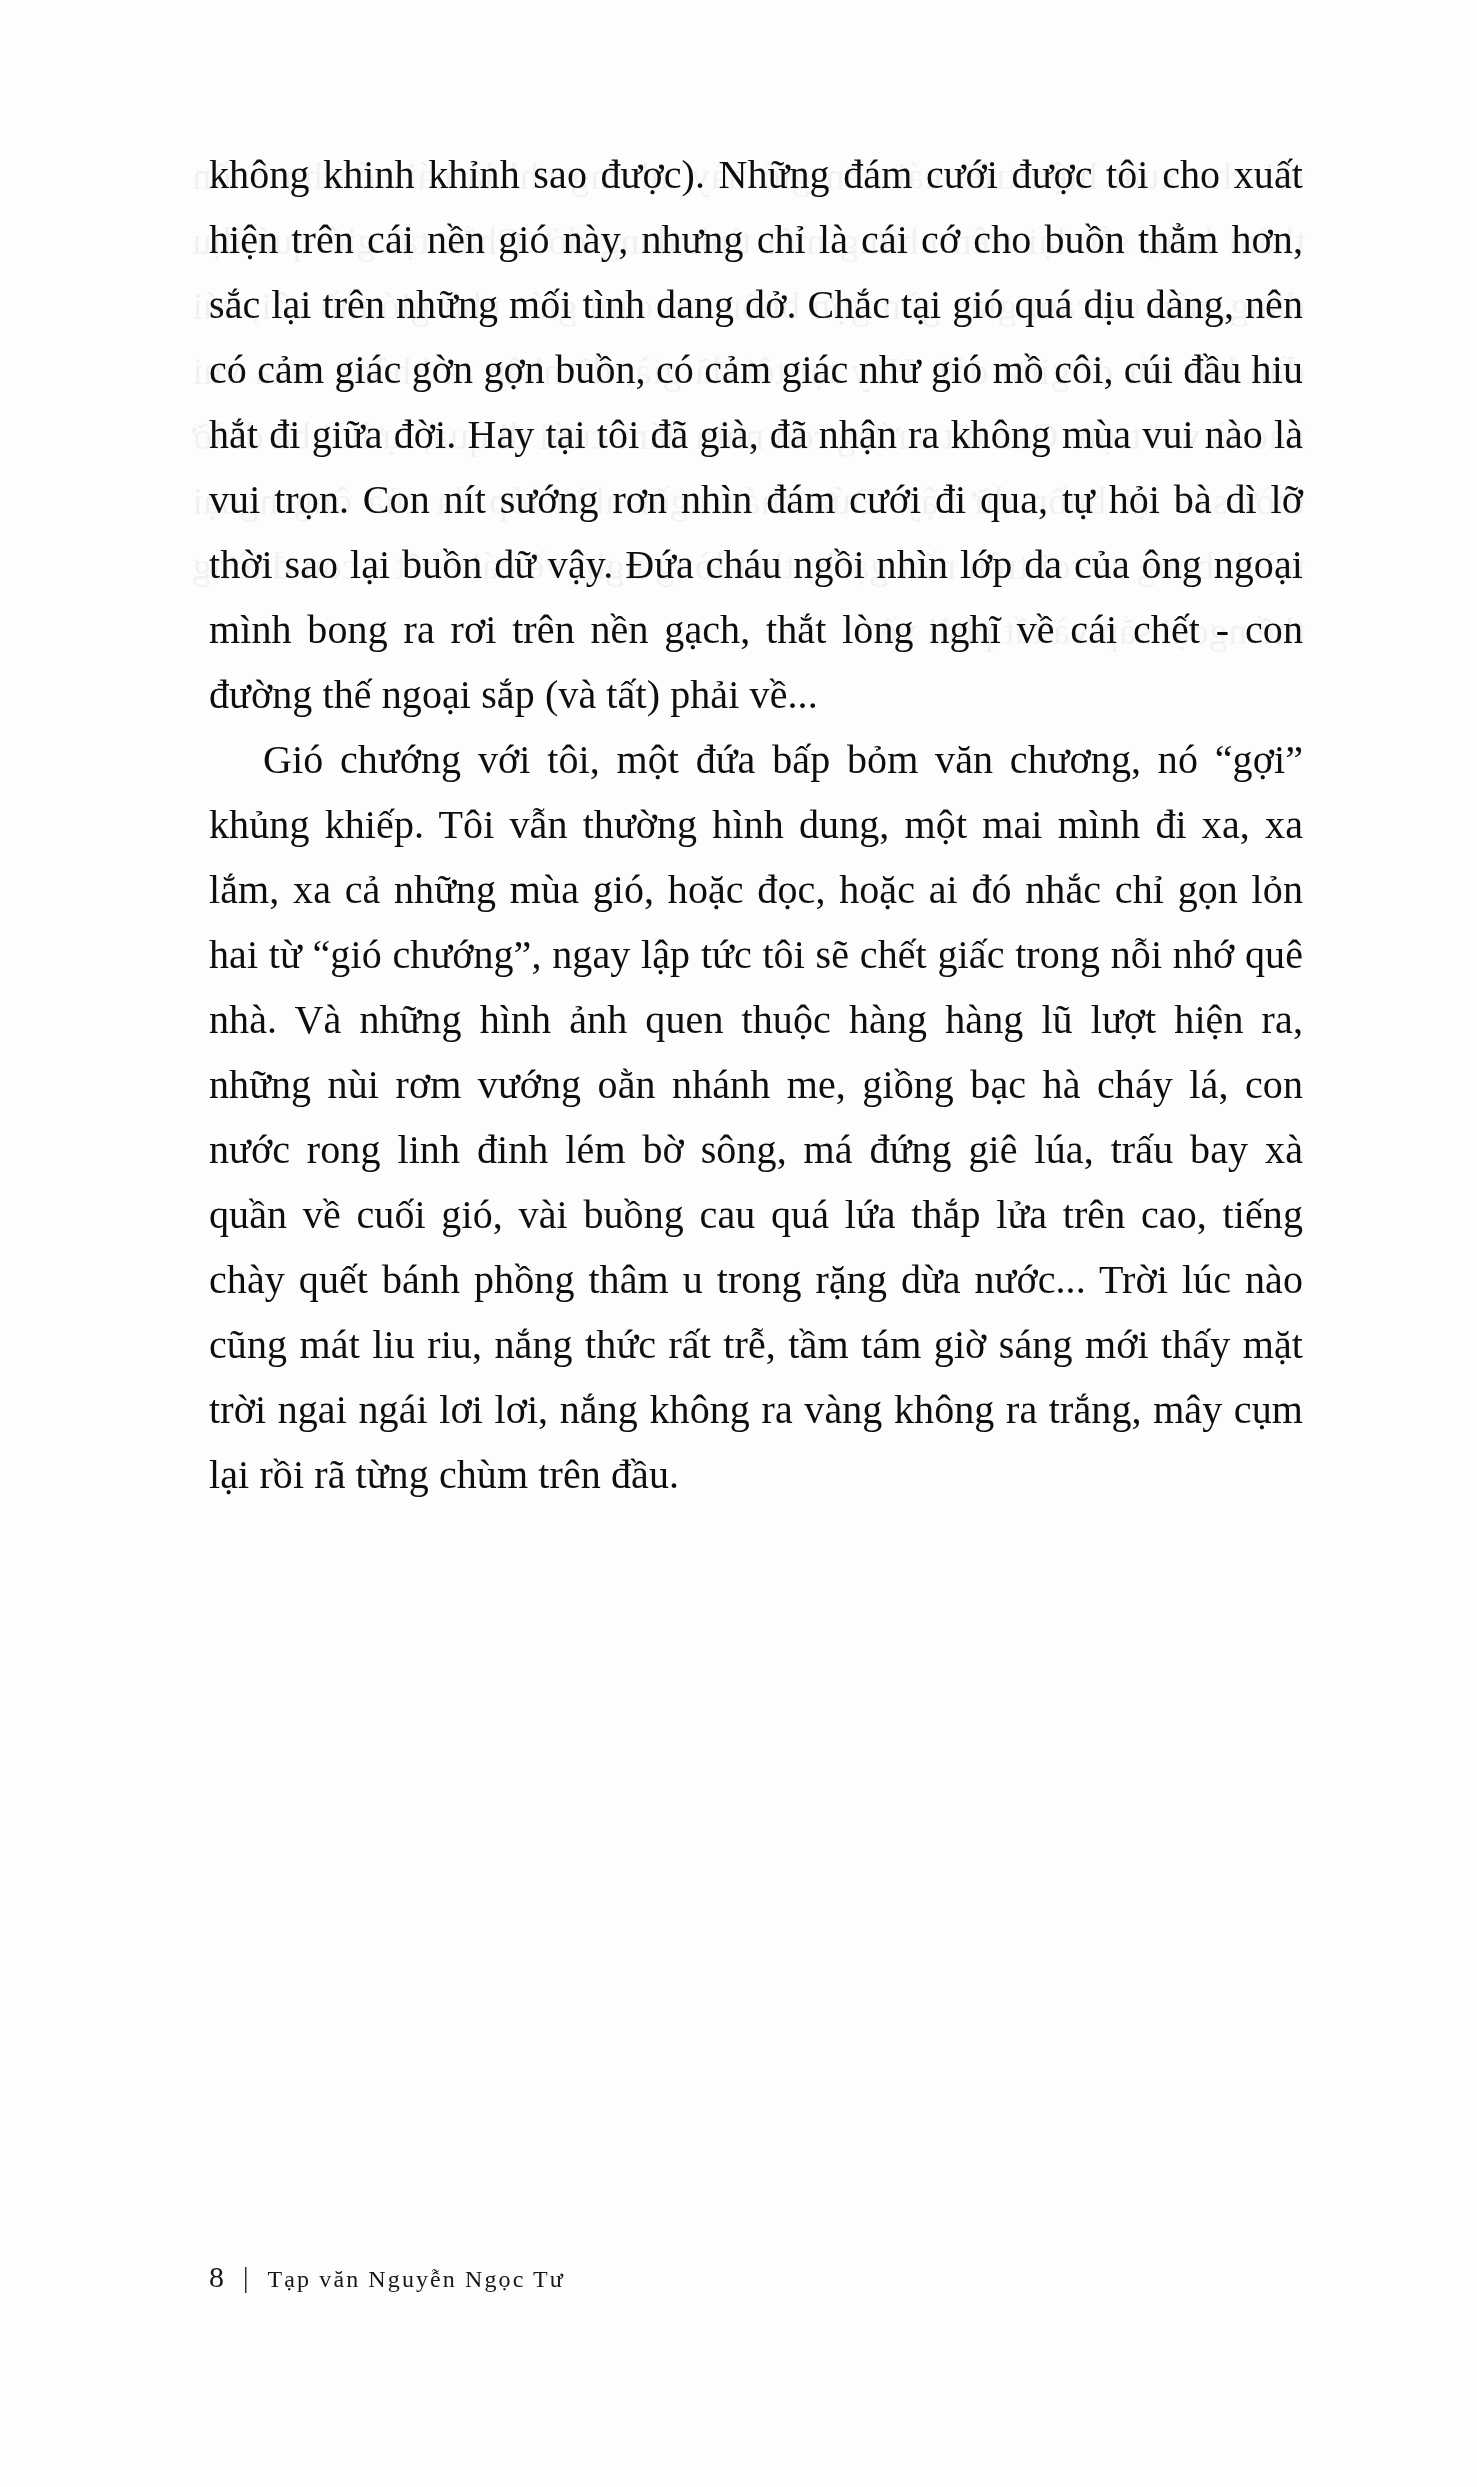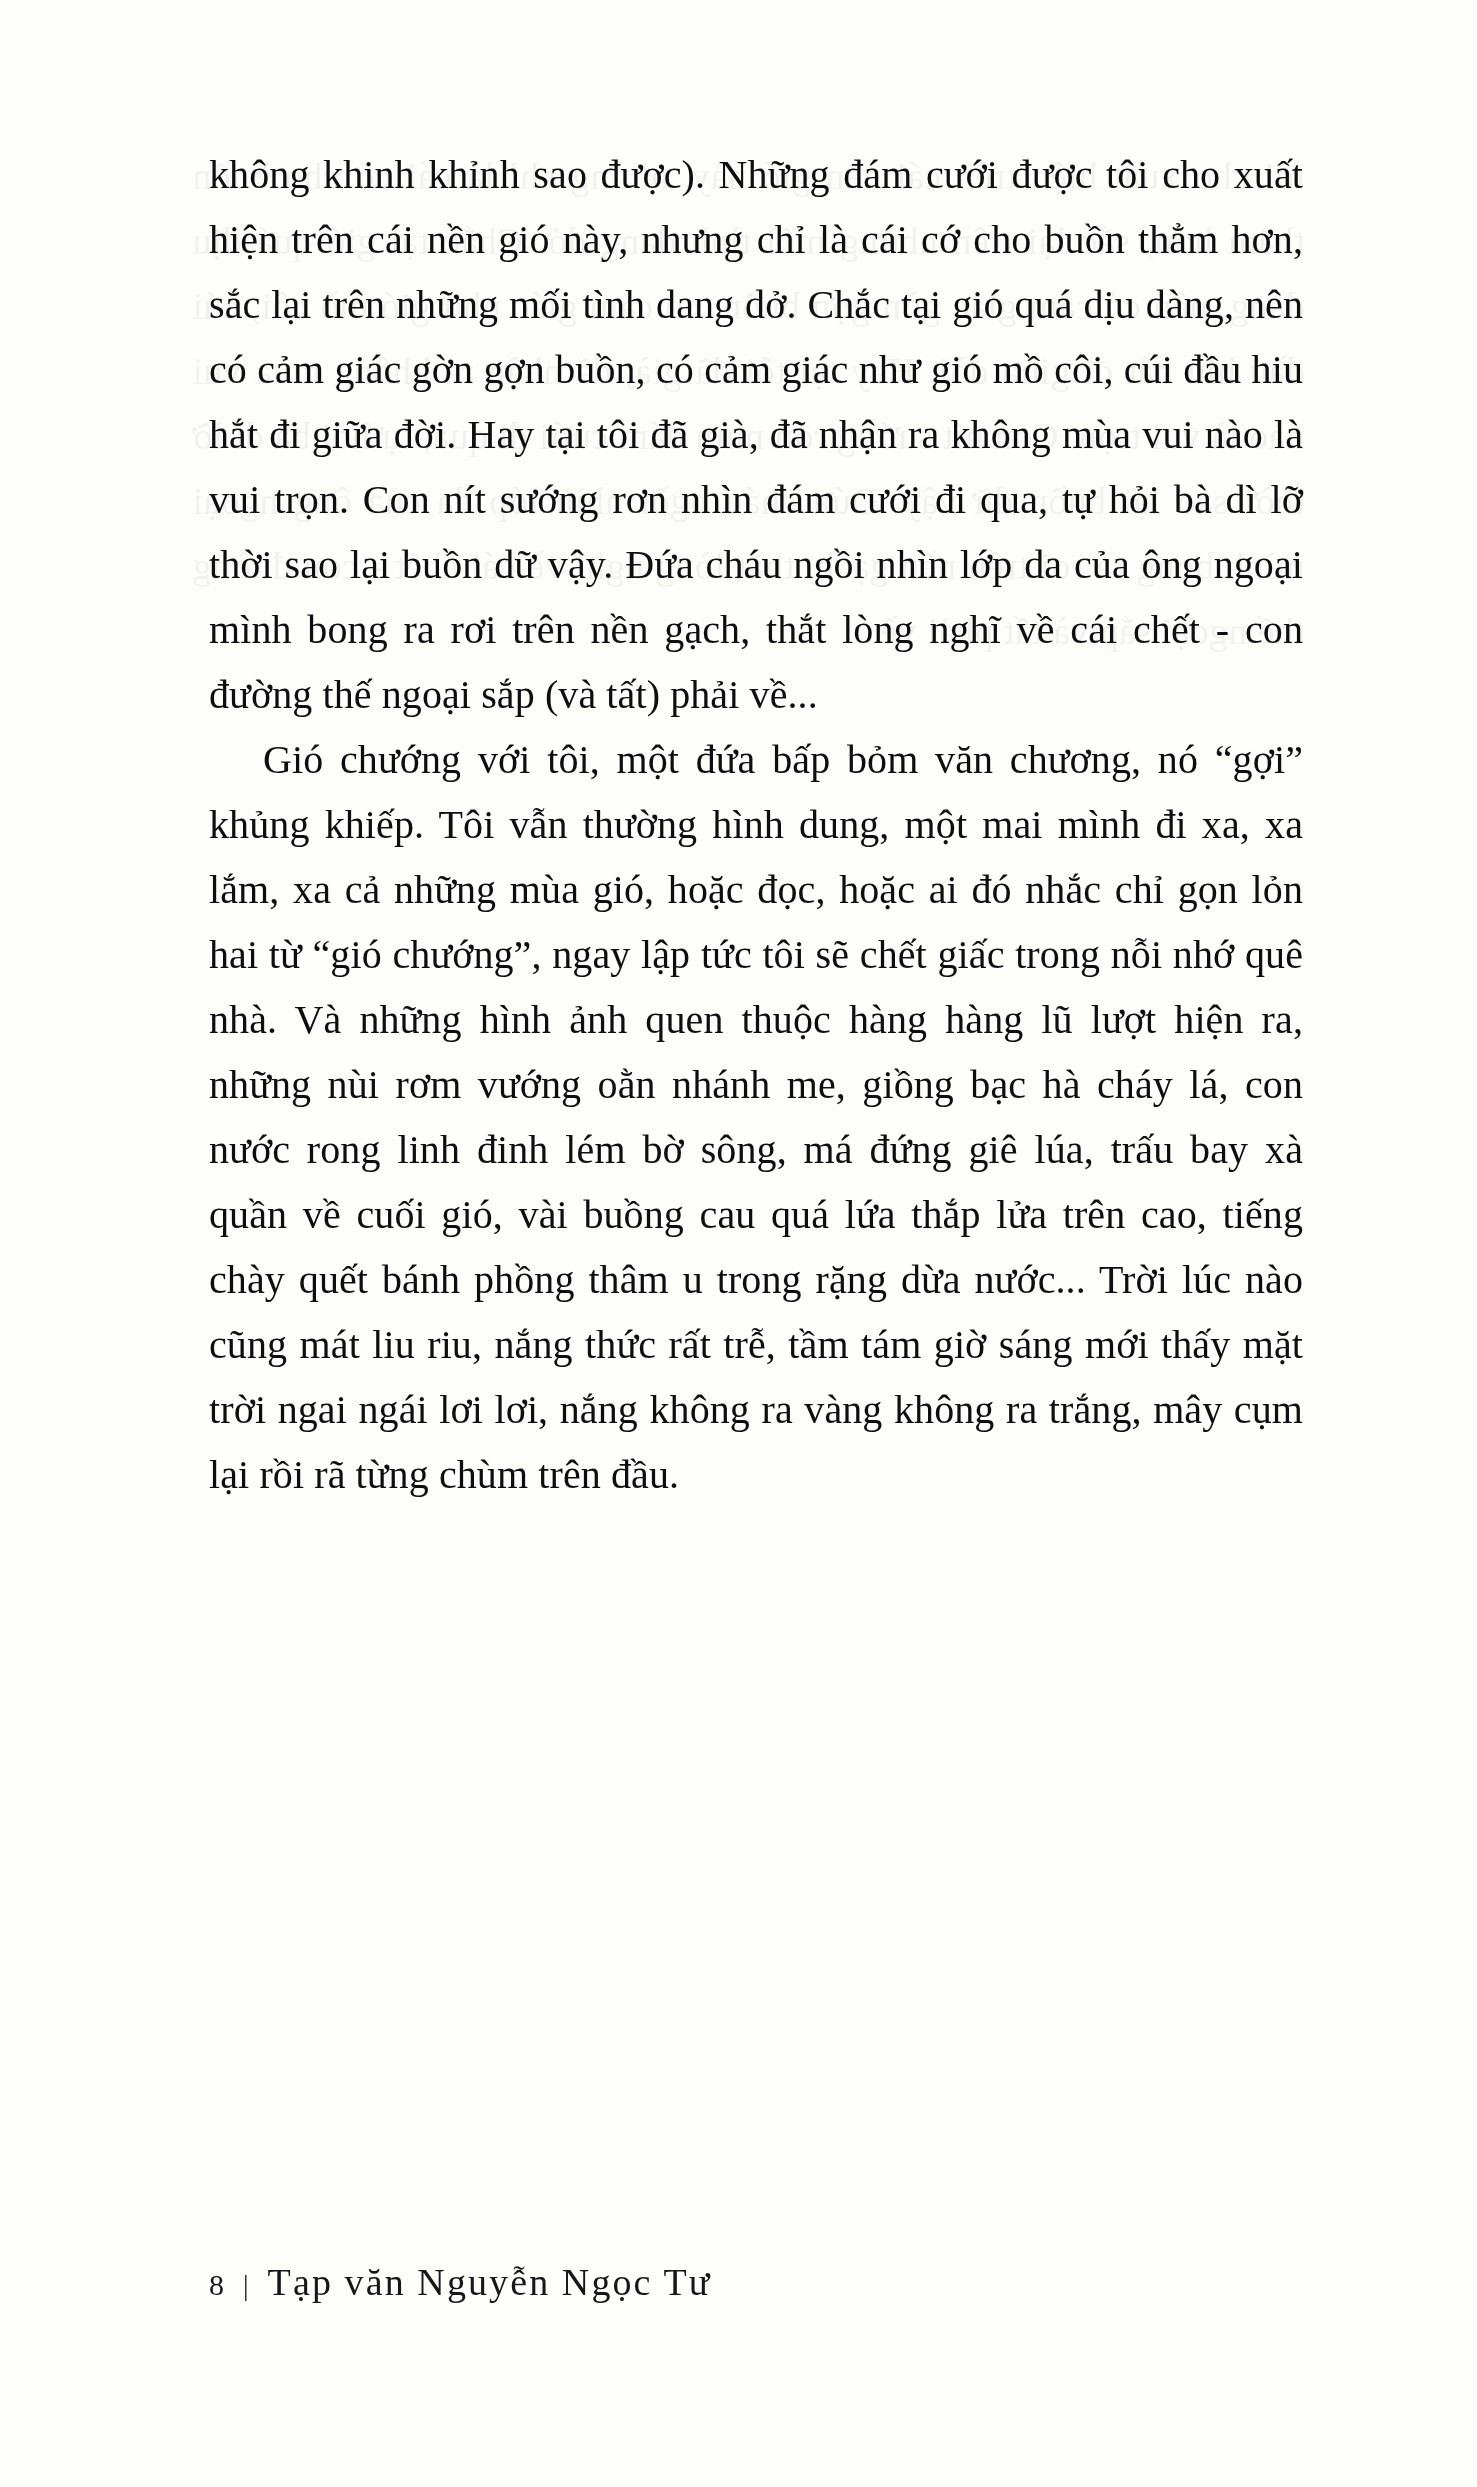--- a/index.html
+++ b/index.html
@@ -74,21 +74,21 @@
   }
   .footer .pagenum {
     font-size: 30px;
     margin-right: 17.3px;
   }
   .footer .sep {
     margin-right: 17.3px;
     color: #333;
   }
   .footer .runhead {
-    font-size: 38px;
+    font-size: 24px;
     letter-spacing: 2.1px;
   }
 </style>
 </head>
 <body>
 
 <div class="page">
 
   <div class="bleed-through">tôi cho xuất hiện trên cái nền gió này, nhưng chỉ là cái cớ cho buồn thẳm hơn, sắc lại trên những mối tình dang dở. Chắc tại gió quá dịu dàng, nên có cảm giác gờn gợn buồn, có cảm giác như gió mồ côi, cúi đầu hiu hắt đi giữa đời. Hay tại tôi đã già, đã nhận ra không mùa vui nào là vui trọn. Con nít sướng rơn nhìn đám cưới đi qua, tự hỏi bà dì lỡ thời sao lại buồn dữ vậy. Đứa cháu ngồi nhìn lớp da của ông ngoại mình bong ra rơi trên nền gạch, thắt lòng nghĩ về cái chết - con đường thế ngoại sắp và tất phải về</div>
 

